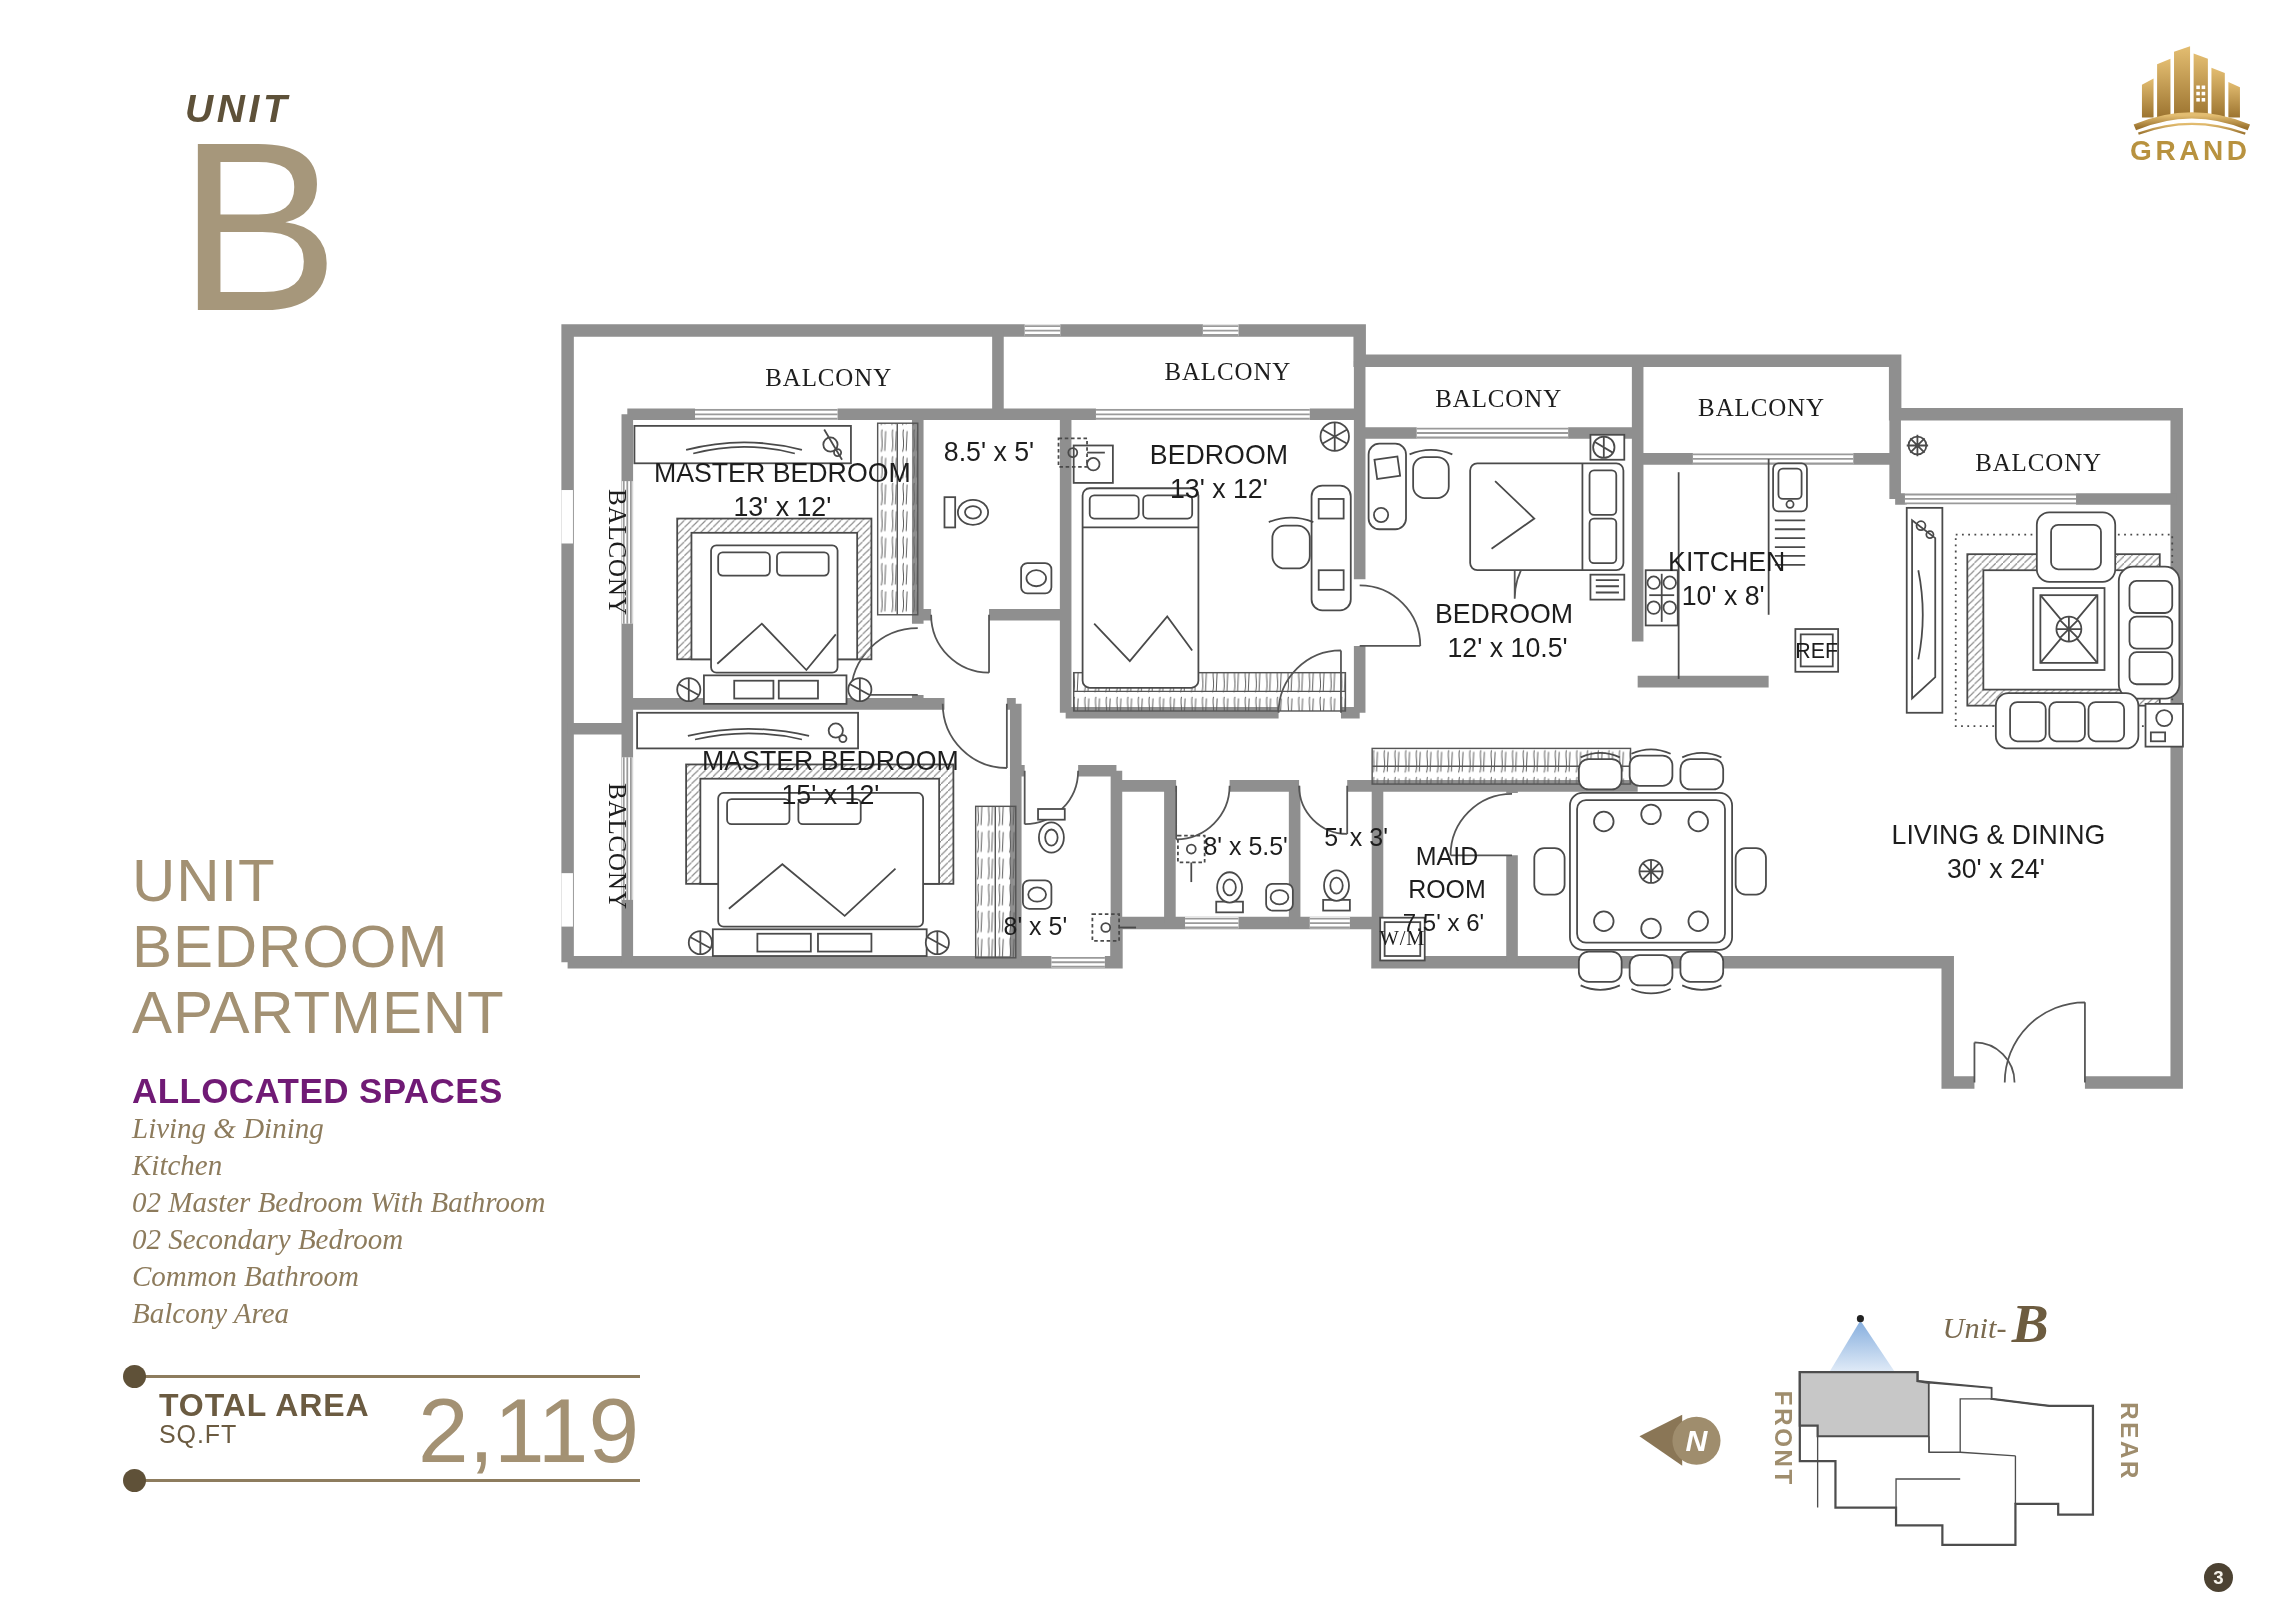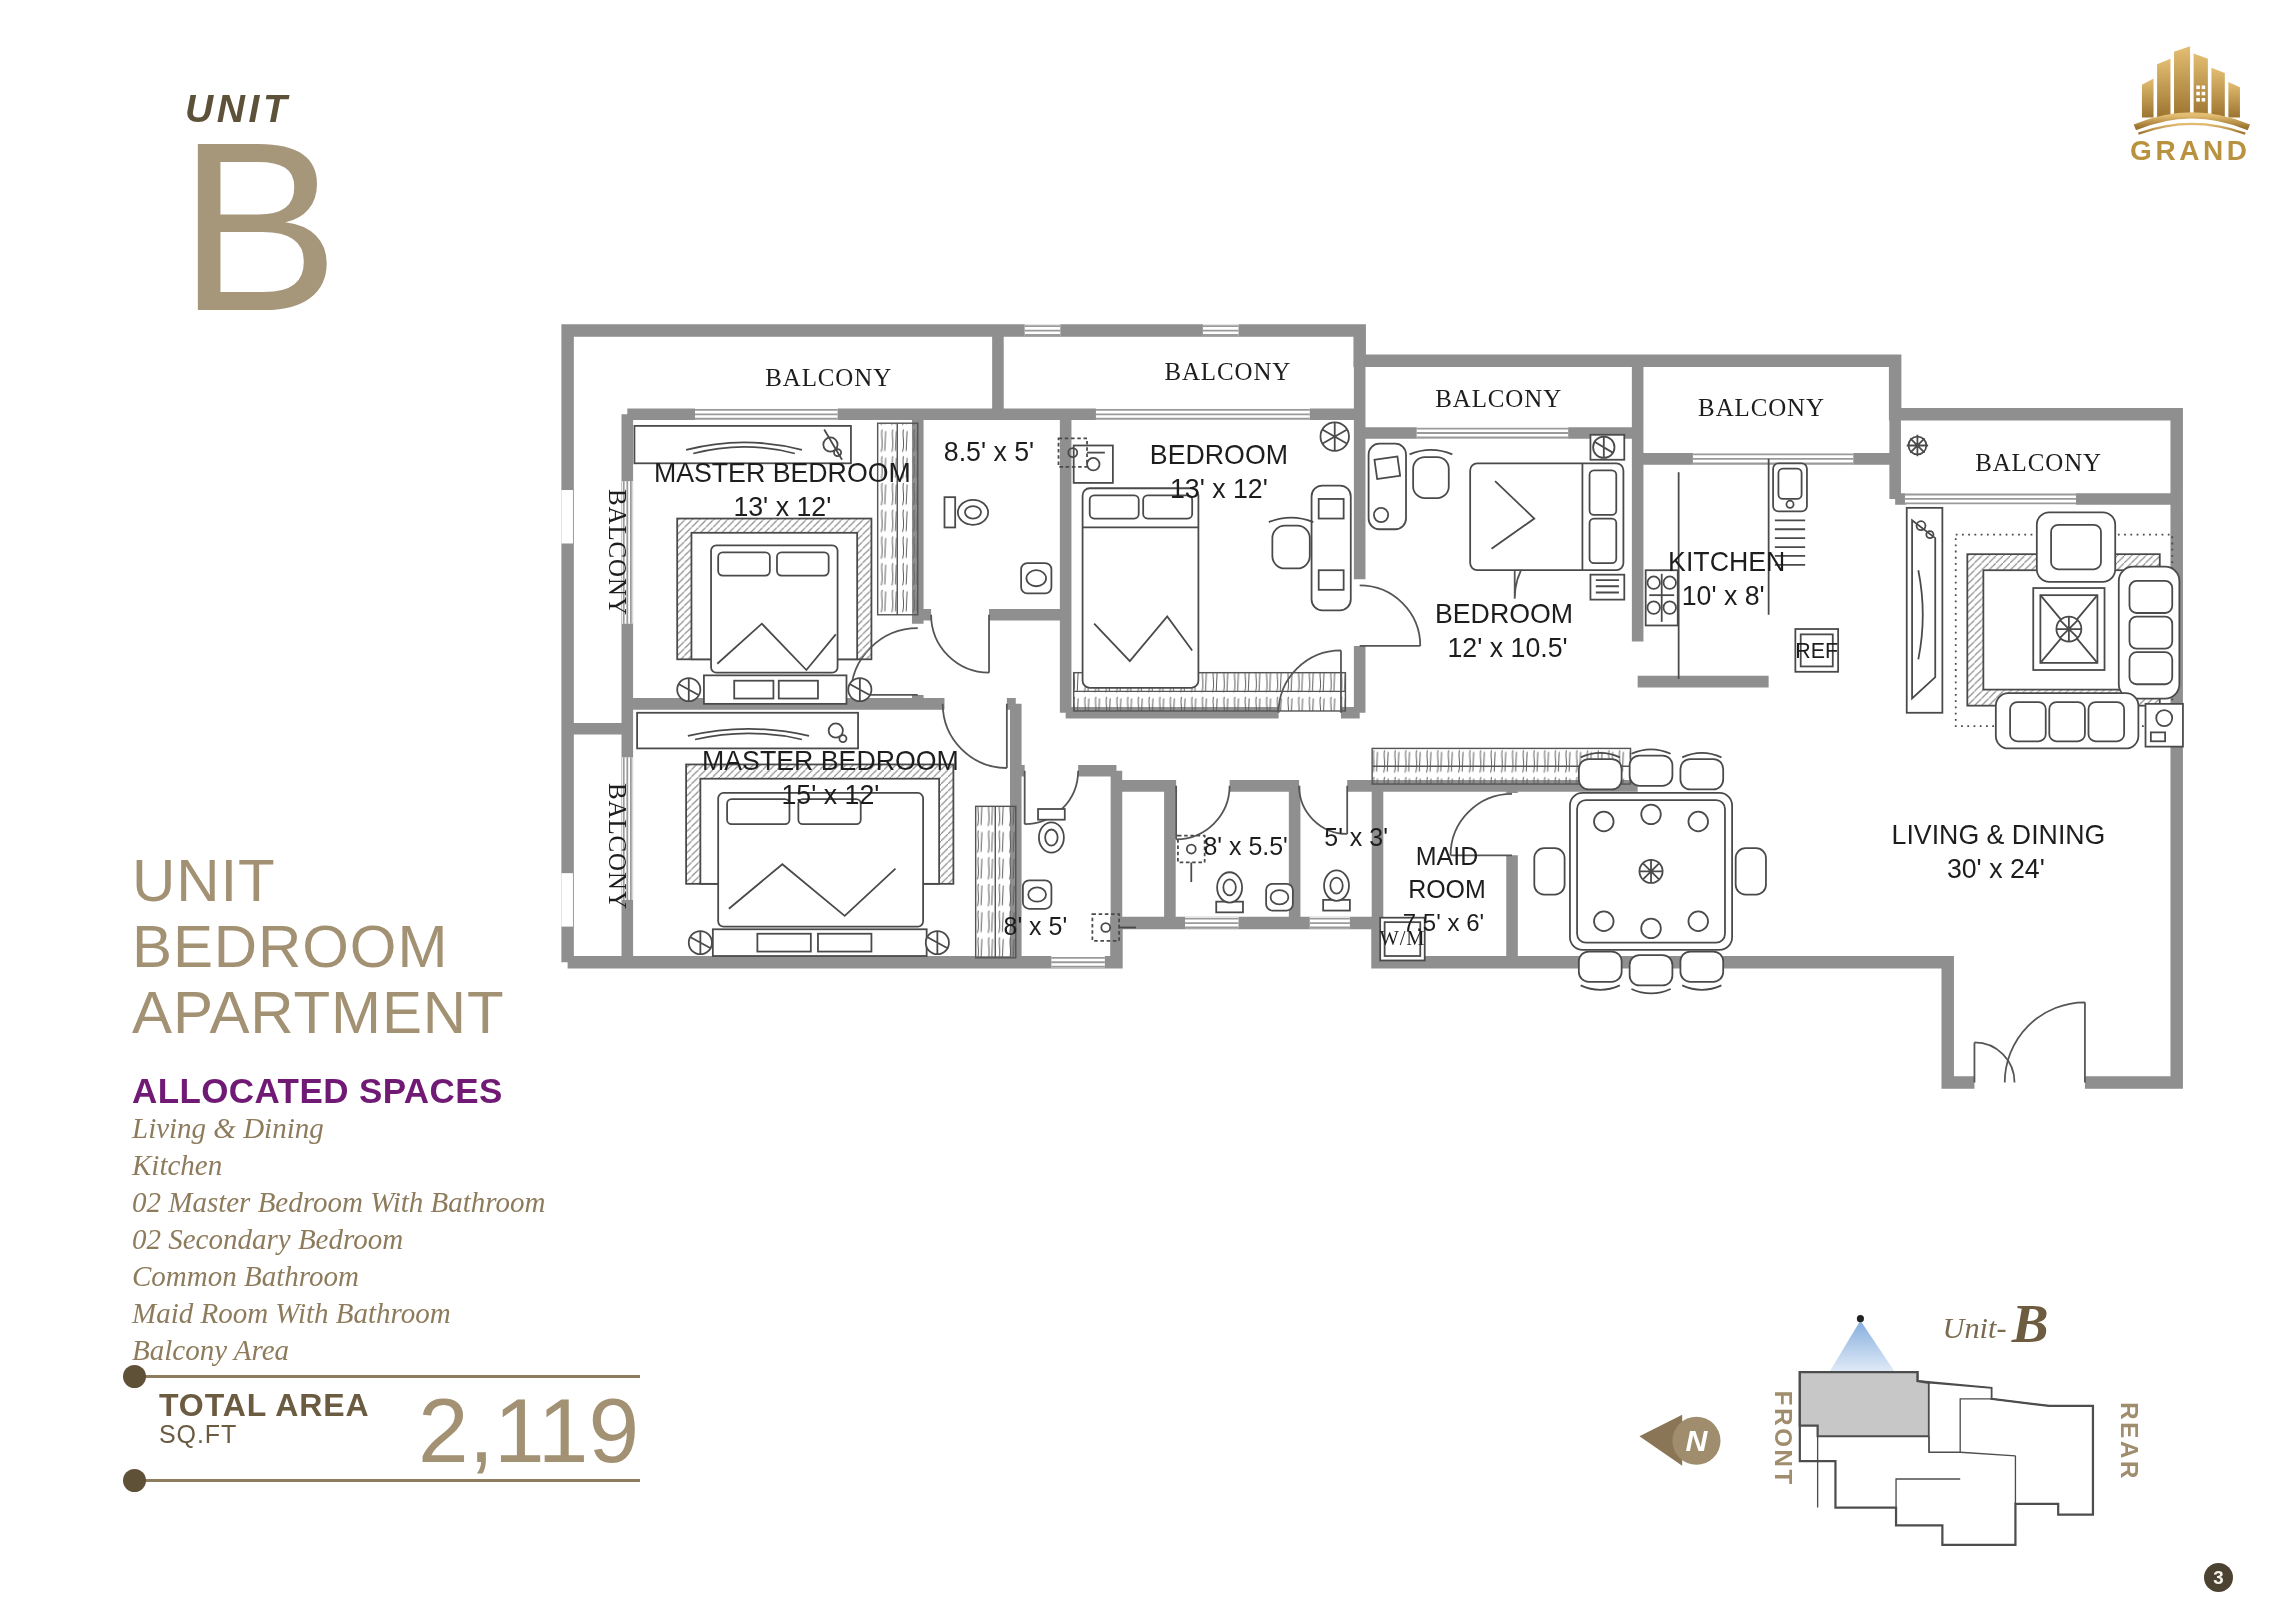--- a/index.html
+++ b/index.html
@@ -406,21 +406,20 @@
 </div>
 
 <div class="abs alloc-head">ALLOCATED SPACES</div>
 
 <div class="abs alloc-list">
   <div>Living &amp; Dining</div>
   <div>Kitchen</div>
   <div>02 Master Bedroom With Bathroom</div>
   <div>02 Secondary Bedroom</div>
   <div>Common Bathroom</div>
-  <div>Maid Room With Bathroom</div>
   <div>Balcony Area</div>
 </div>
 
 <div class="abs rule" style="top:1375px;"></div>
 <div class="abs rule-dot" style="top:1365px;"></div>
 <div class="abs total-label">TOTAL AREA</div>
 <div class="abs total-unit">SQ.FT</div>
 <div class="abs total-value">2,119</div>
 <div class="abs rule" style="top:1479px;"></div>
 <div class="abs rule-dot" style="top:1469px;"></div>

